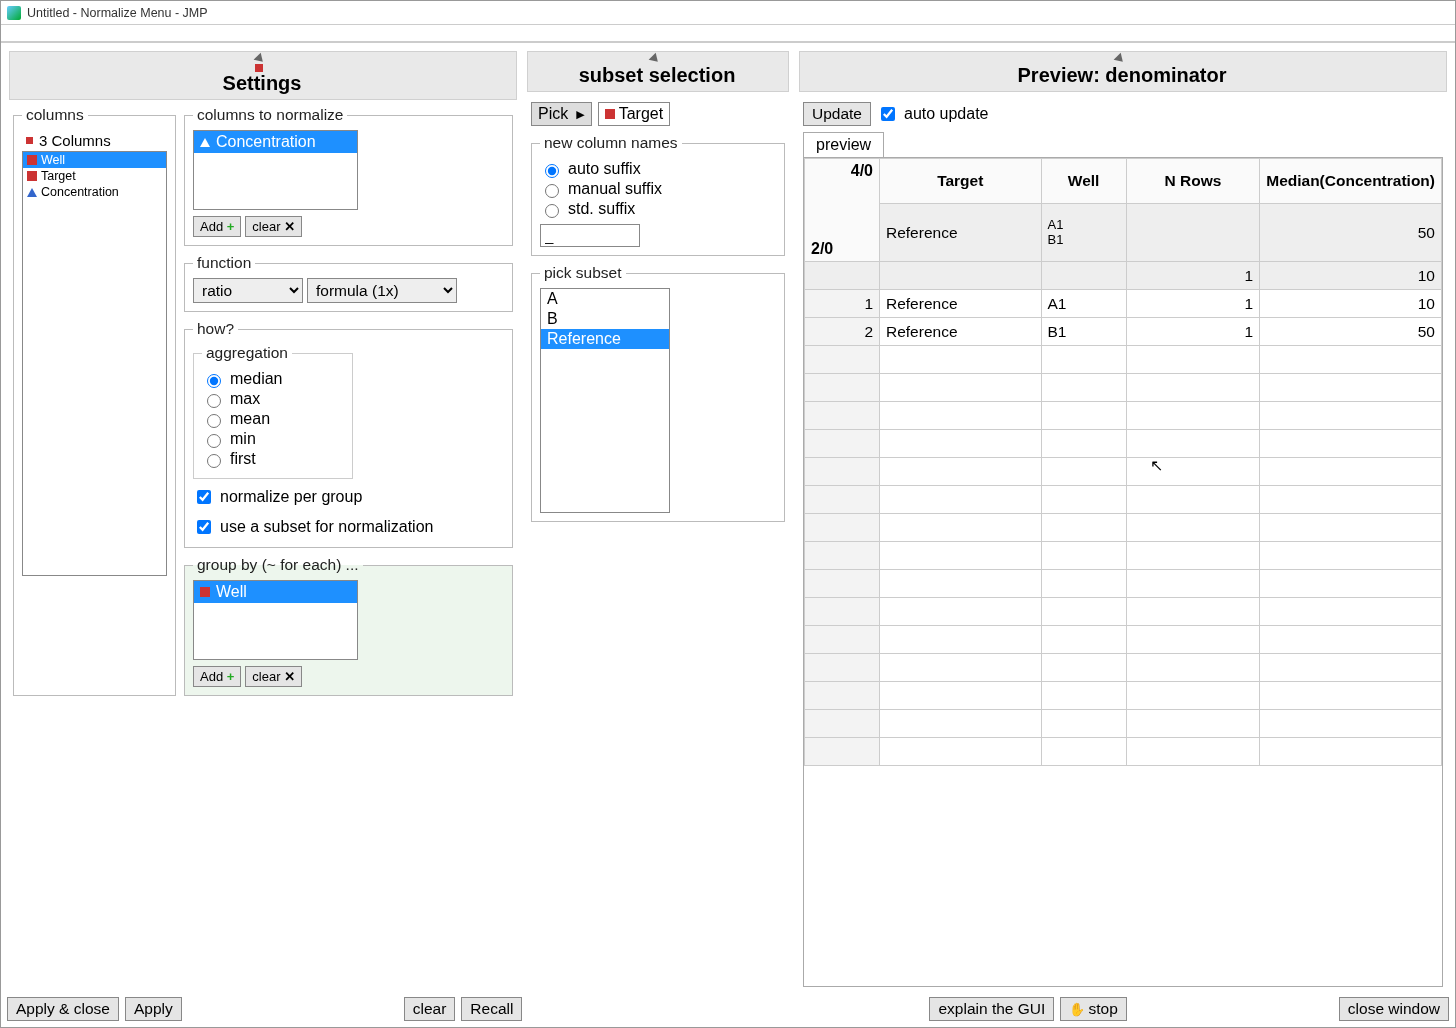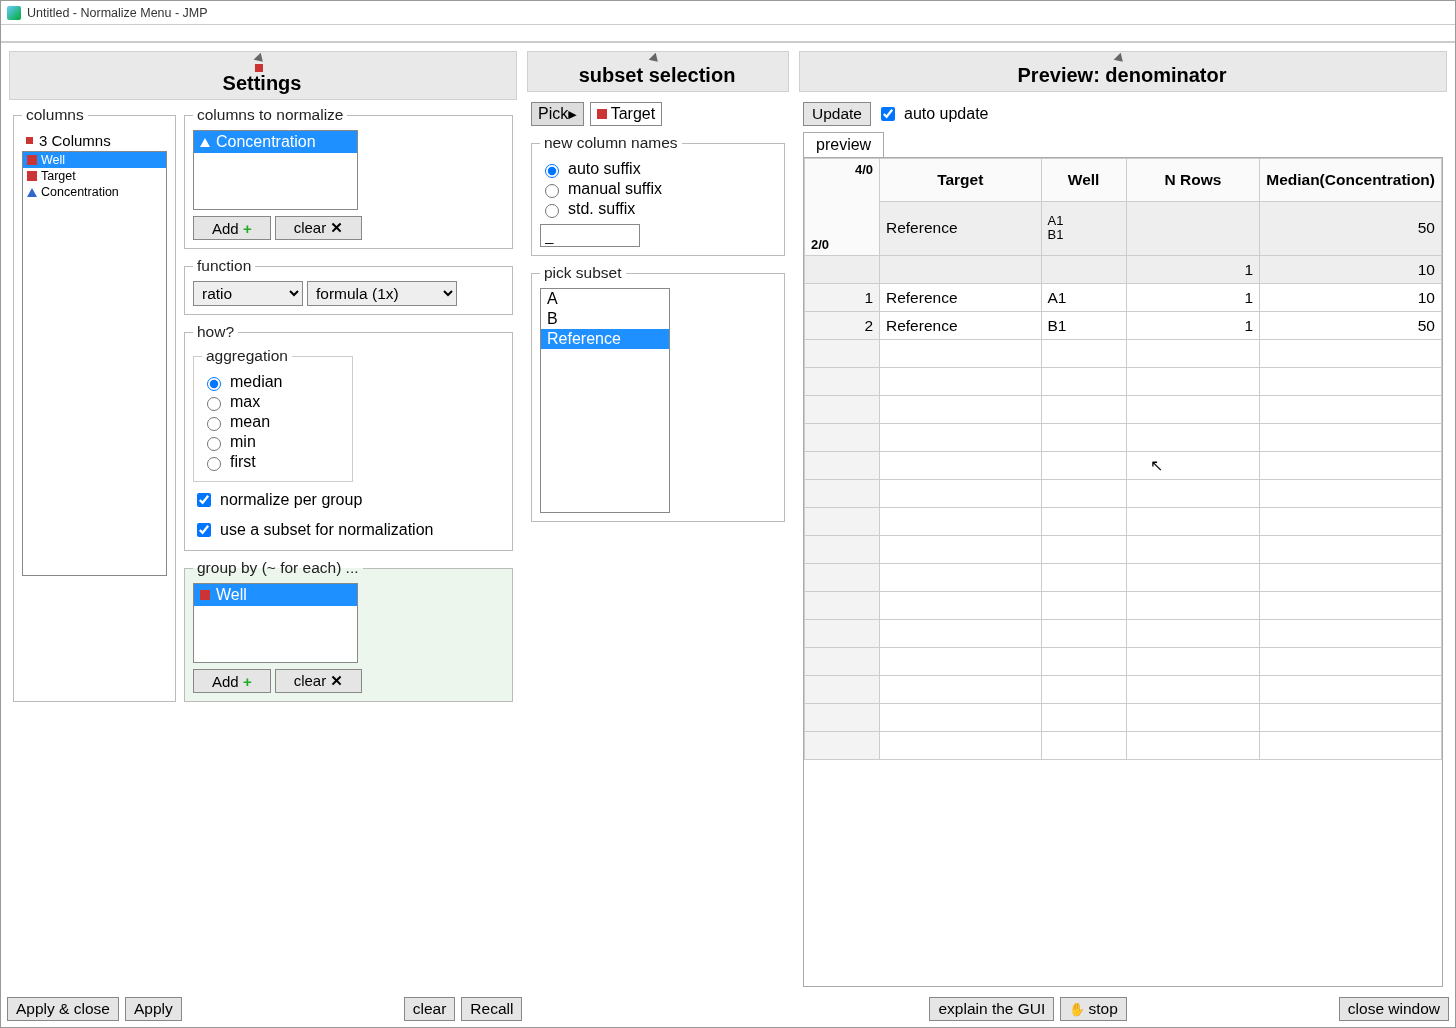--- a/index.html
+++ b/index.html
@@ -25,49 +25,49 @@
   .colslist-header { padding:2px 4px; font-size:15px; display:flex; align-items:center; }
   .colitem { padding:1px 4px; display:flex; align-items:center; gap:4px; }
   .colitem.sel { background:#1e90ff; color:#fff; }
   .baricn { width:10px; height:10px; }
   .baricn.red  { background:linear-gradient(to right,#c33 50%,#c33 50%); }
   .triicn { width:0;height:0;border-left:5px solid transparent;border-right:5px solid transparent;border-bottom:9px solid #36c; }
   .normlist { width:165px; height:80px; }
   .normitem, .grpitem { background:#1e90ff; color:#fff; padding:2px 6px; font-size:16px; display:flex; align-items:center; gap:6px; }
   .btnrow { margin-top:6px; display:flex; gap:4px; }
   button.jmp { background:#e5e5e5; border:1px solid #888; font-size:15.5px; padding:2px 8px; cursor:pointer; }
-  button.jmp.small { font-size:15px; padding:2px 18px; }
+  button.jmp.small { font-size:13px; padding:2px 6px; }
   .plus { color:#2a2; font-weight:bold; }
   .xmark { font-weight:bold; }
   select.jmp { background:#eee; border:1px solid #888; font-size:15.5px; padding:2px 4px; }
   .funcrow { display:flex; gap:4px; }
   .radiolbl, .chklbl { font-size:16px; display:flex; align-items:center; gap:6px; margin:2px 0; }
   input[type=radio],input[type=checkbox]{ width:14px;height:14px; }
   .settings-cols { display:flex; gap:8px; }
   .settings-right { flex:1; display:flex; flex-direction:column; }
   .grpfs { background:#edf6ed; }
   .grplist { width:165px; height:80px; }
   
   .pickrow { display:flex; align-items:center; gap:6px; margin:4px 0 8px 0; }
-  .pickbtn { background:#ddd; border:1px solid #888; font-size:16px; padding:2px 6px; display:flex; align-items:center; gap:0;text-align:center; }
+  .pickbtn { background:#ddd; border:1px solid #888; font-size:16px; padding:2px 6px; display:flex; align-items:center; gap:8px;text-align:center; }
   .pickarrow { font-size:11px; }
   .targetchip { border:1px solid #888; padding:2px 6px; font-size:16px; display:flex; align-items:center; gap:4px; }
   .subsetlist { width:130px; height:225px; font-size:16px; }
   .subitem { padding:1px 6px; }
   .subitem.sel { background:#1e90ff; color:#fff; }
   .suffixinput { width:100px; font-size:15px; padding:2px 4px; border:1px solid #888; margin-top:4px; }
   
   .updaterow { display:flex; align-items:center; gap:6px; margin:4px 0 6px 0; }
   .tabstrip { display:flex; }
   .tab { border:1px solid #aaa; border-bottom:none; padding:3px 12px; font-size:16px; background:#fff; }
   .tablewrap { border:1px solid #aaa; flex:1; }
   table.preview { border-collapse:collapse; width:100%; font-size:15.5px; }
   table.preview th, table.preview td { border:1px solid #ccc; padding:3px 6px; height:28px; }
   table.preview th { background:#fafafa; font-weight:bold; }
-  th.corner { width:75px; background:#f3f3f3; font-weight:normal; font-size:13px; vertical-align:top; }
+  th.corner { width:75px; background:#f3f3f3; font-weight:normal; font-size:16px; vertical-align:top; }
   td.rh { background:#f3f3f3; text-align:right; }
   td.num { text-align:right; }
   tr.summary td { background:#eee; }
   tr.summary td.well { font-size:13px; line-height:1.1; }
   tr.emptyrow td { height:28px; }
   
   .bottombar { display:flex; align-items:center; padding:6px; gap:6px; }
   .bottombar .spacer { flex:1; }
   .stopicon::before { content:"✋"; font-size:13px; margin-right:3px; }
   .cursor { position:absolute; left:1150px; top:456px; font-size:16px; color:#000; pointer-events:none; }

